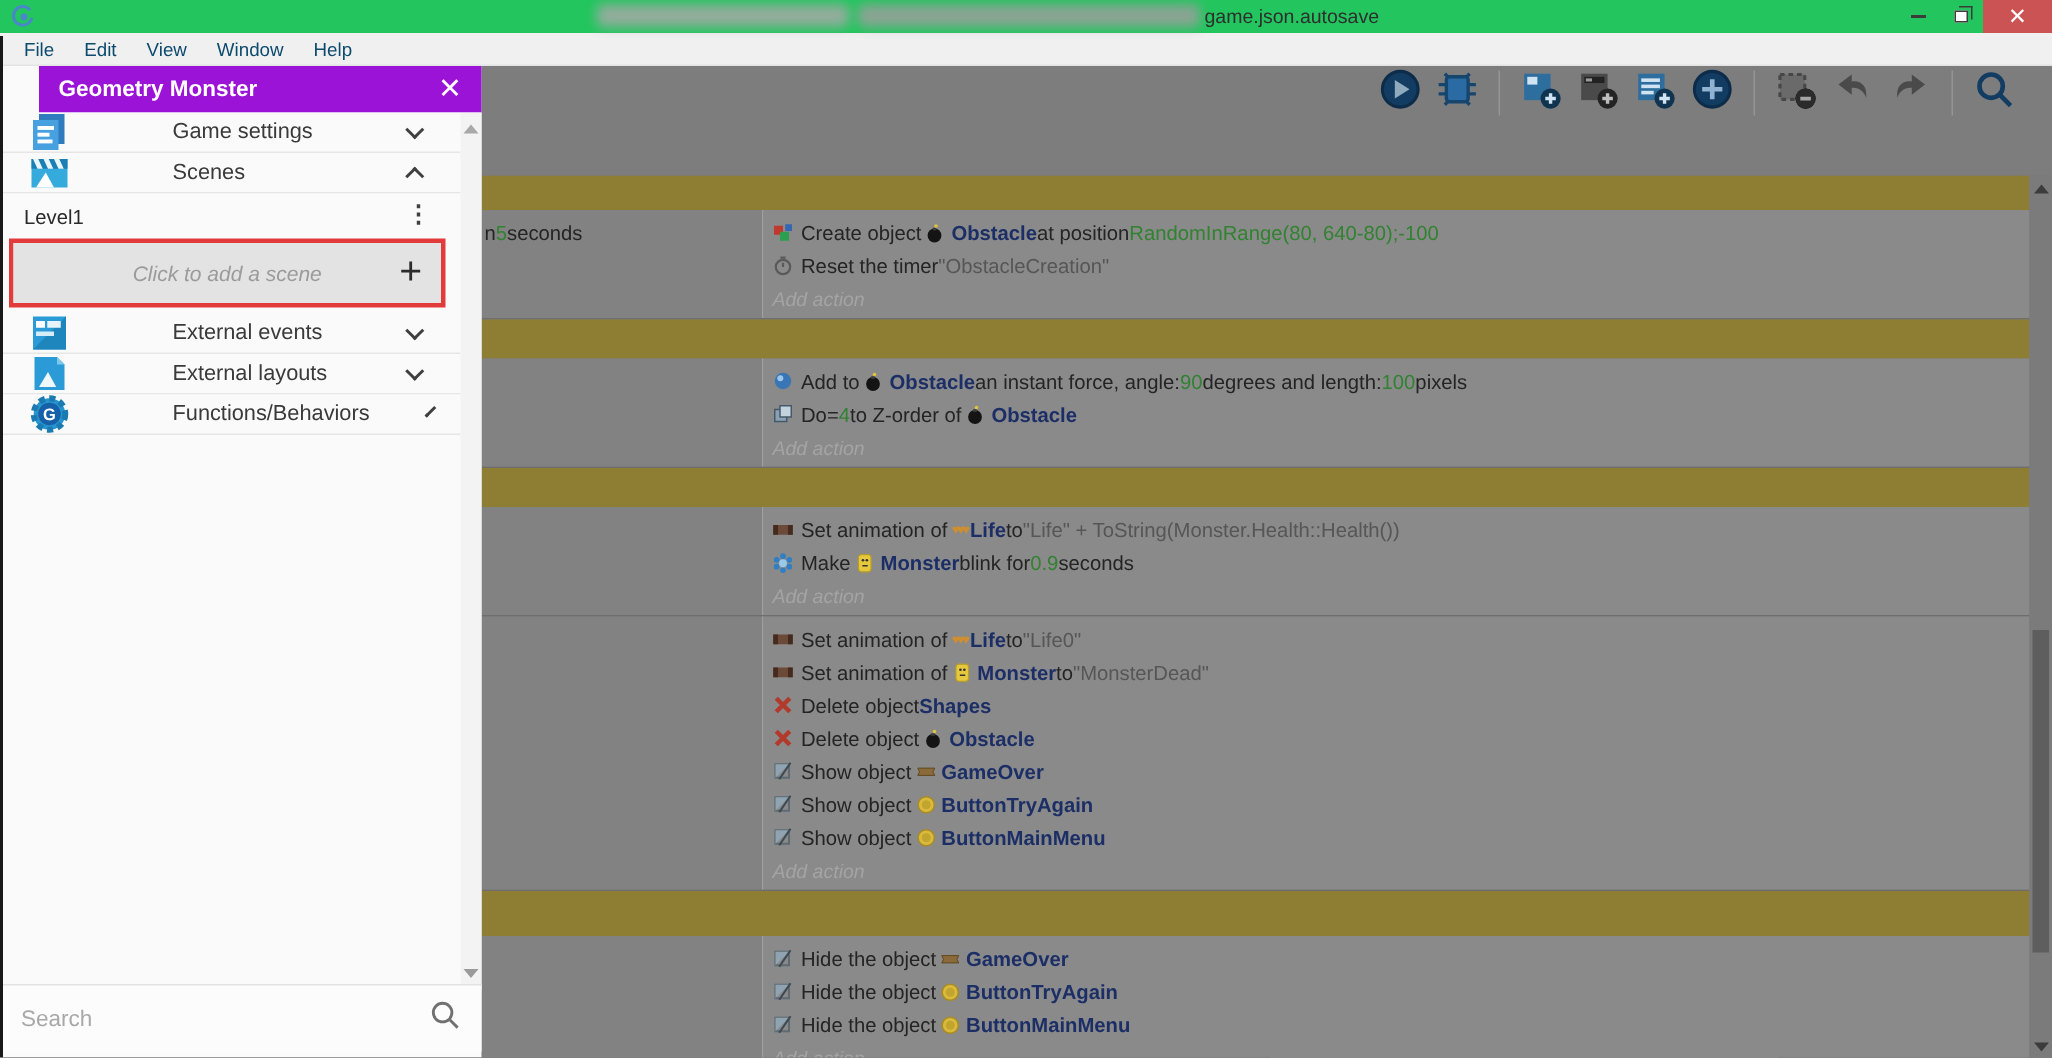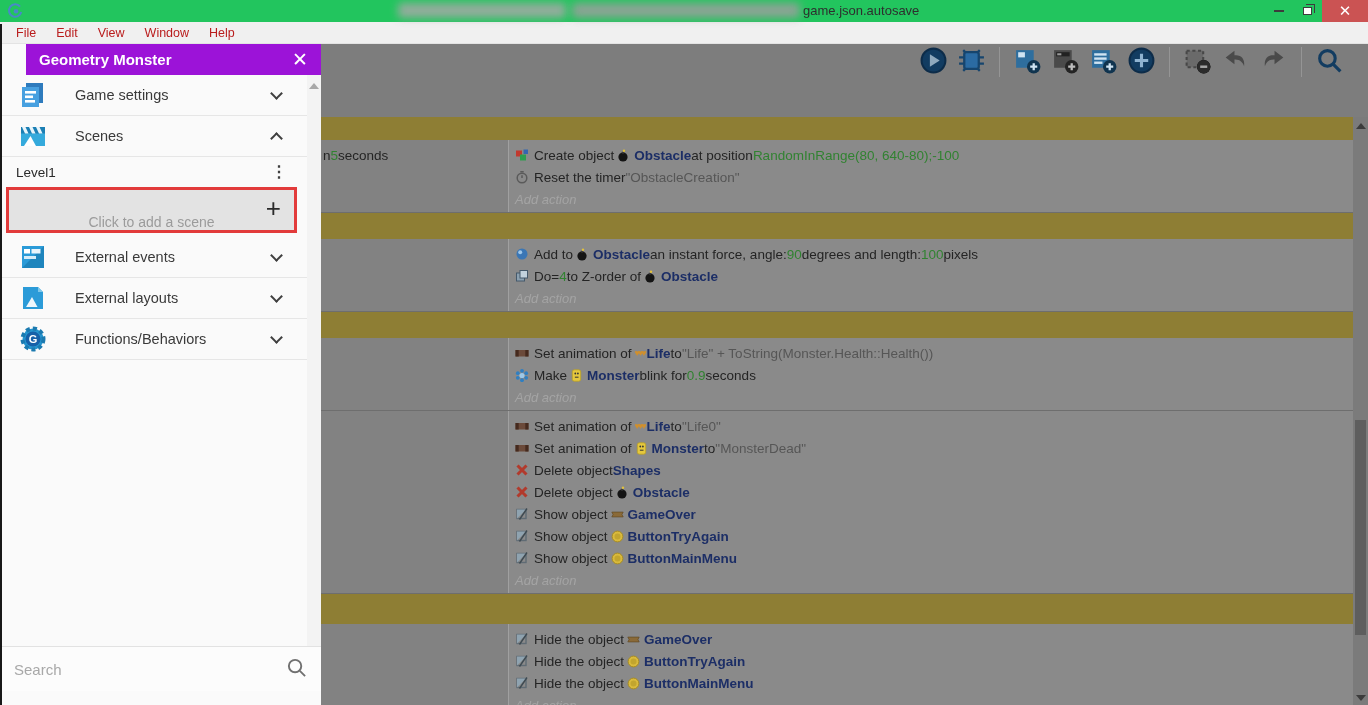--- a/index.html
+++ b/index.html
@@ -16,21 +16,21 @@
   .wctrl { position:absolute; top:0; height:22px; display:flex; align-items:center; justify-content:center; cursor:default; }
   .wmin { right:74px; width:30px; }
   .wmin .bar { width:10px; height:2px; background:#3c3c3c; }
   .wmax { right:46px; width:30px; }
   .maxbox { width:9px; height:8px; border:1px solid #3c3c3c; position:relative; background:#fff; }
   .maxbox::before { content:''; position:absolute; left:2px; top:-4px; width:8px; height:8px; border:1px solid #3c3c3c; border-left:none; border-bottom:none; }
   .wclose { right:0; width:46px; background:#cb5353; color:#fff; font-size:15px; }
 
   
   .menubar { position:absolute; top:22px; left:0; right:0; height:22px; background:#f0f0f0; display:flex; align-items:stretch; padding-left:6px; z-index:80; border-bottom:1px solid #e3e3e3; }
-  .menu-item { display:flex; align-items:center; padding:0 10px; font-size:12.5px; color:#b91c1c; }
+  .menu-item { display:flex; align-items:center; padding:0 10px; font-size:12.5px; color:#0c4a6e; }
   .win-left-border { position:absolute; left:0; top:24px; bottom:0; width:2px; background:#181818; z-index:95; }
 
   
   .toolbar { position:absolute; top:47px; right:24px; display:flex; align-items:center; gap:9px; z-index:2; }
   .tbtn { width:29px; height:29px; display:flex; align-items:center; justify-content:center; }
   .tbtn svg { width:29px; height:29px; }
   .tsep { width:1px; height:30px; background:#959595; margin:0 4px; }
 
   
   .ev-rows { position:absolute; left:321px; top:117px; right:15px; bottom:0; overflow:hidden; z-index:1; }
@@ -55,38 +55,38 @@
   .tri { width:0; height:0; position:absolute; left:3px; }
   .tri-up-d { top:6px; border-left:5px solid transparent; border-right:5px solid transparent; border-bottom:6px solid #3c3c3c; }
   .tri-dn-d { bottom:4px; border-left:5px solid transparent; border-right:5px solid transparent; border-top:6px solid #3c3c3c; }
 
   
   .sidebar { position:absolute; top:44px; left:0; width:321px; bottom:0; background:#fafafa; z-index:40;padding-left:26px; }
   .p-header { height:31px; background:#9c13d8; color:#fff; display:flex; align-items:center; padding:0 13px; }
   .p-title { font-size:15px; font-weight:bold; }
   .p-close { margin-left:auto; font-size:19px; line-height:1; cursor:pointer; }
   .side-content { position:absolute; top:31px; left:0; right:14px; bottom:45px; }
-  .srow { height:41px; display:flex; align-items:center; padding:0 26px 0 18px; border-bottom:1px solid #e6e6e6; background:#fafafa; }
+  .srow { height:27px; display:flex; align-items:center; padding:0 26px 0 18px; border-bottom:1px solid #e6e6e6; background:#fafafa;gap:40px; }
   .srow .sicon { width:30px; height:30px; flex:0 0 30px; }
   .srow .sicon svg { width:30px; height:30px; }
   .srow .slabel { margin-left:27px; font-size:14.5px; color:#3a3a3a; flex:1; }
   .chev { width:9px; height:9px; border-right:2px solid #3f3f3f; border-bottom:2px solid #3f3f3f; display:inline-block; }
   .chev.down { transform:rotate(45deg); margin-top:-4px; }
   .chev.up { transform:rotate(-135deg); margin-top:5px; }
   .scene-row { height:30px; display:flex; align-items:center; padding:0 20px 0 16px; background:#fafafa; }
   .scene-row .slabel { font-size:13.5px; color:#2a2a2a; flex:1; }
   .kebab { font-size:16px; color:#3f3f3f; font-weight:bold; line-height:1; }
   .add-scene-wrap { height:50px; position:relative; background:#fafafa; }
   .red-box { position:absolute; left:6px; right:10px; top:0; bottom:4px; border:3px solid #e23b3b; display:flex; }
-  .add-btn { flex:1; background:#e3e3e3; display:flex; align-items:flex-end; justify-content:center; color:#9b9b9b; font-size:14px; position:relative; cursor:pointer; }
+  .add-btn { flex:1; background:#e3e3e3; display:flex; align-items:center; justify-content:center; color:#9b9b9b; font-size:14px; position:relative; cursor:pointer;font-style:italic; }
   .add-plus { position:absolute; right:13px; top:50%; transform:translateY(-54%); font-size:26px; font-weight:300; color:#2b2b2b; }
   .side-scroll { position:absolute; right:0; top:31px; bottom:45px; width:14px; background:#f3f3f3; }
   .tri-up-l { top:8px; left:2px; border-left:5px solid transparent; border-right:5px solid transparent; border-bottom:6px solid #a8a8a8; }
   .tri-dn-l { bottom:8px; left:2px; border-left:5px solid transparent; border-right:5px solid transparent; border-top:6px solid #9a9a9a; }
-  .search-bar { position:absolute; left:0; right:0; bottom:14px; height:45px; background:#fcfcfc; border-top:1px solid #e2e2e2; display:flex; align-items:center; padding:0 14px; }
+  .search-bar { position:absolute; left:0; right:0; bottom:4px; height:45px; background:#fcfcfc; border-top:1px solid #e2e2e2; display:flex; align-items:center; padding:0 14px; }
   .search-bar input { border:none; outline:none; background:transparent; font-size:15px; color:#444; flex:1; font-family:"Liberation Sans",sans-serif; }
   .search-bar input::placeholder { color:#a8a8a8; }
   .search-bar svg { width:21px; height:21px; }
 </style>
 </head>
 <body>
 
 <div class="titlebar">
   <span class="tb-icon">
     <svg viewBox="0 0 24 24">

